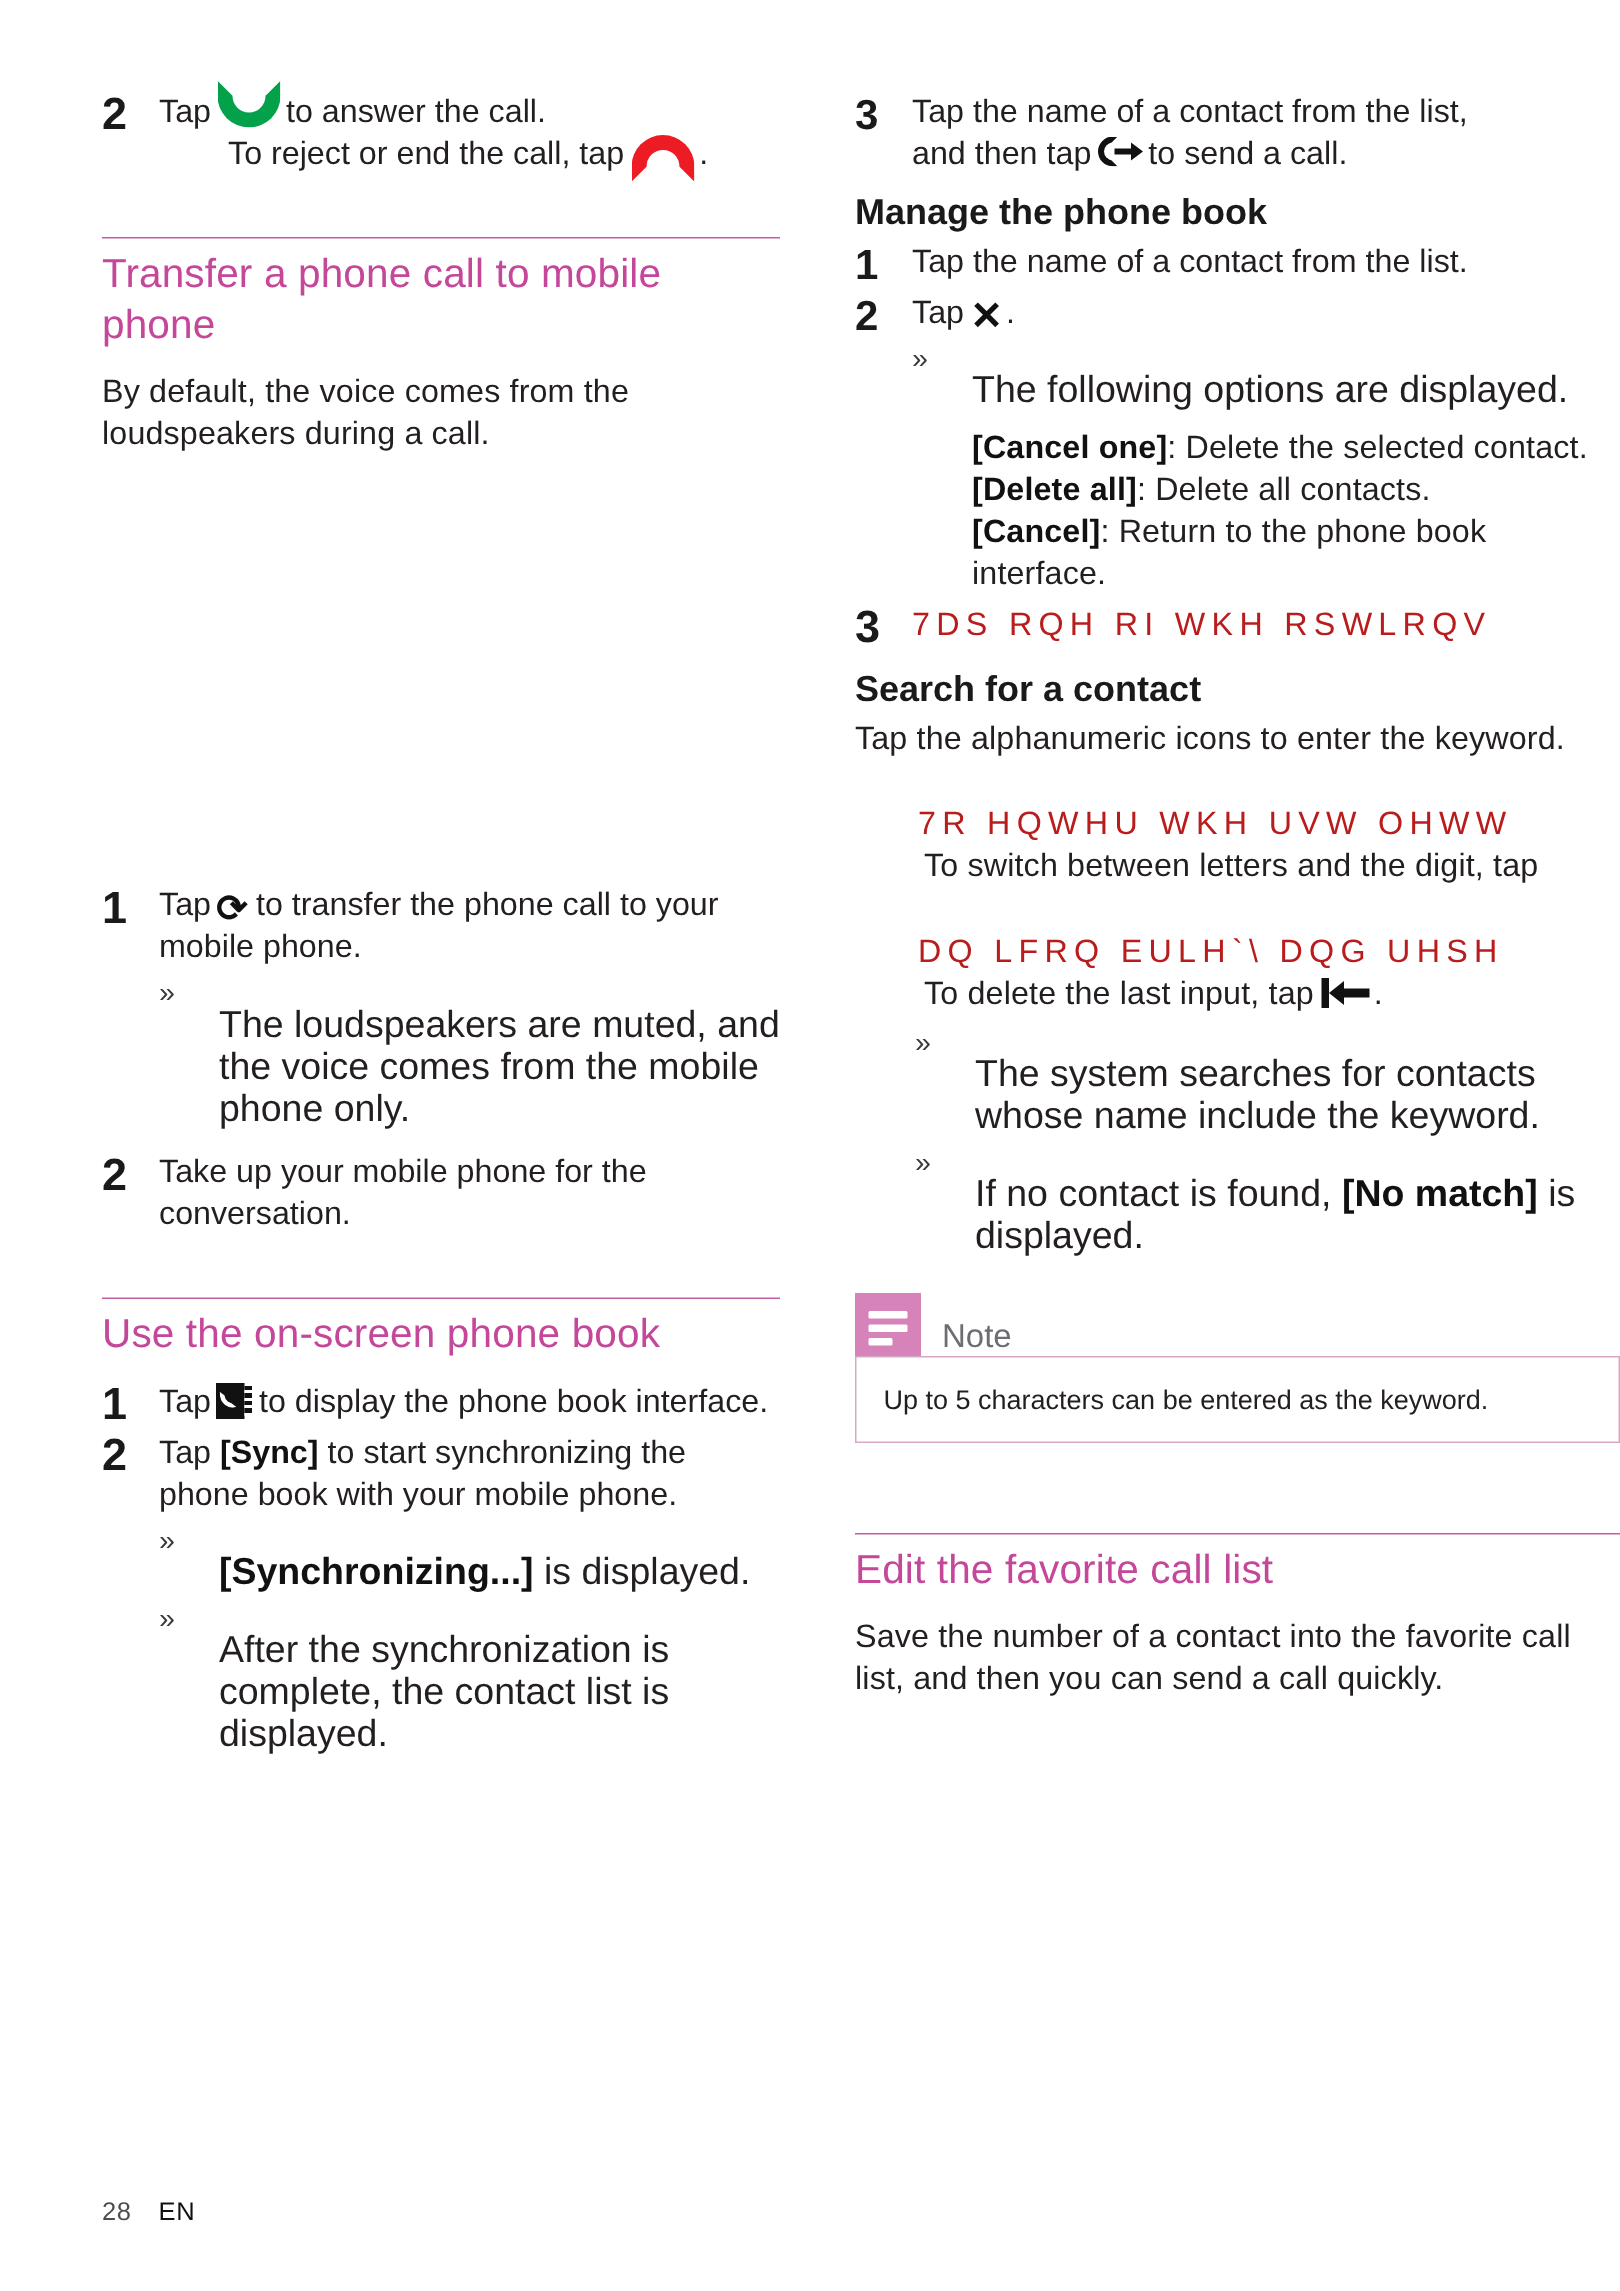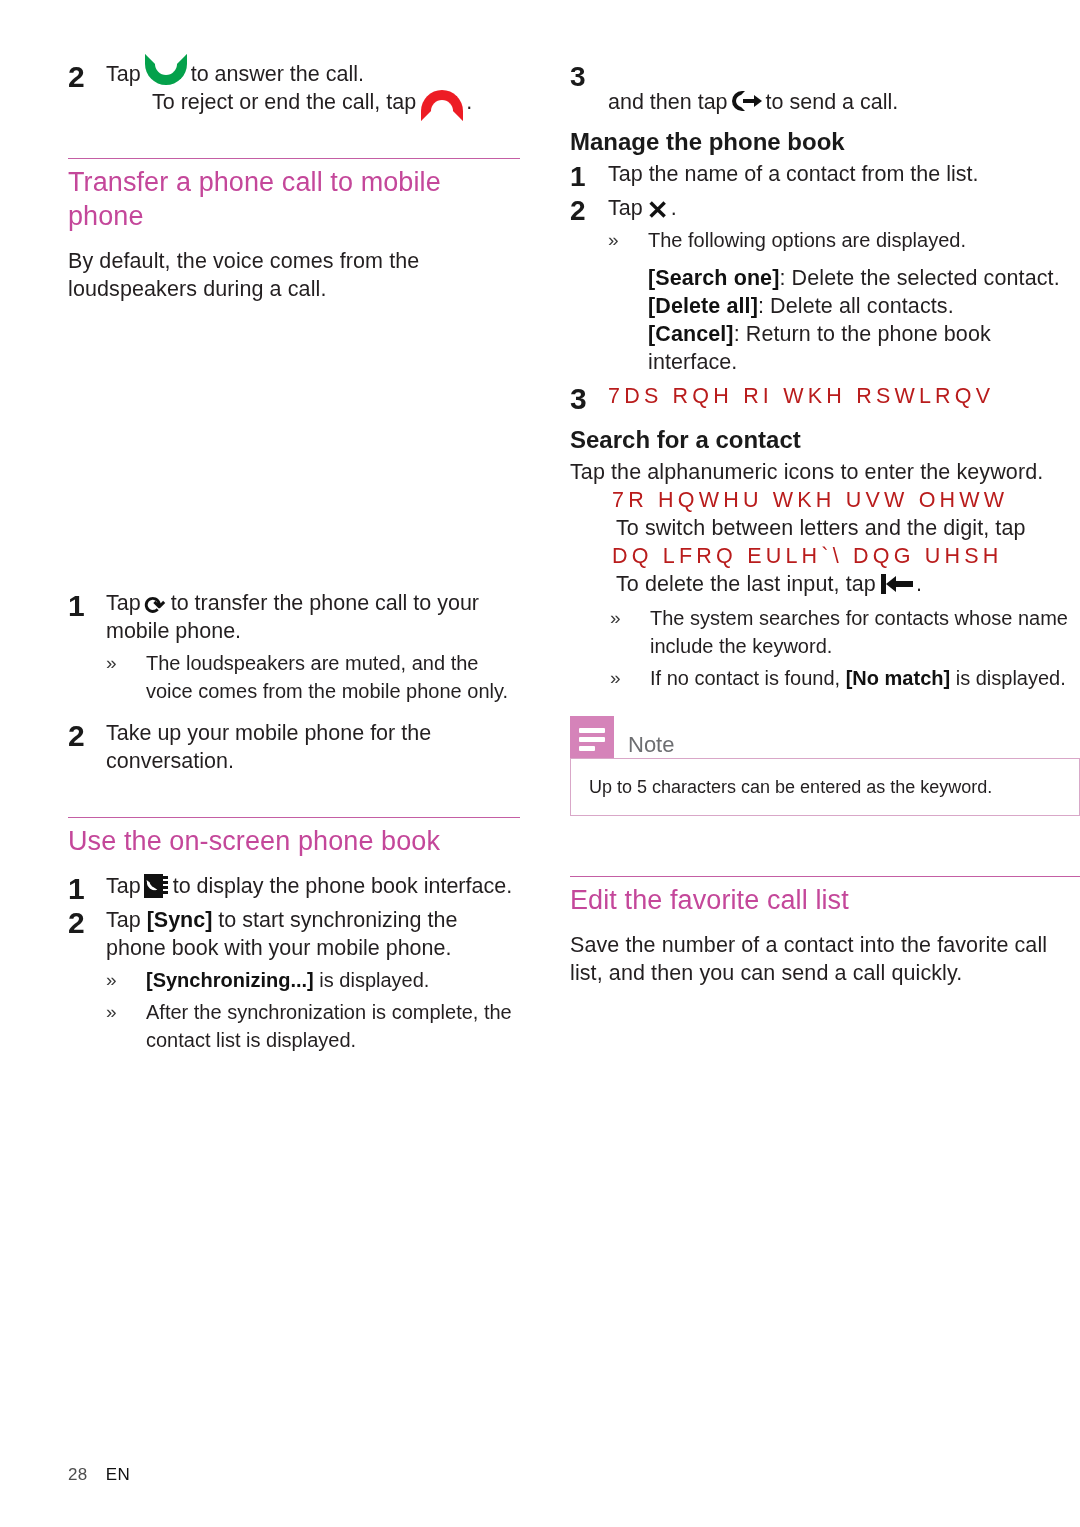--- a/index.html
+++ b/index.html
@@ -65,22 +65,23 @@
     margin-top: 4px;
   }
   .sub-mark {
     flex: 0 0 40px;
     font-size: 19px;
     line-height: 28px;
     color: #3a3a3a;
   }
   .sub-body {
     flex: 1 1 auto;
-    font-size: 20px;
+    font-size: 25px;
     line-height: 28px;
+    margin-top: 20px;
   }
 
   
   .rule {
     border-top: 1.5px solid #c45ea4;
     margin: 0 0 6px 0;
   }
   .h-section {
     font-size: 27px;
     line-height: 34px;
@@ -104,21 +105,21 @@
     line-height: 28px;
     letter-spacing: 4.2px;
     white-space: nowrap;
     color: #b91c1c;
   }
   .cipher-step {
     display: flex;
     align-items: flex-start;
     margin-top: 6px;
   }
-  .cipher-indent { padding-left: 42px; }
+  .cipher-indent { padding-left: 42px; margin-top: 29px; }
 
   
   .icon {
     display: inline-block;
     vertical-align: -3px;
     position: relative;
   }
   .ico-answer {
     width: 42px; height: 21px;
     margin: 0 4px 0 4px;
@@ -362,21 +363,21 @@
       </div>
     </div>
 
   </div>
 
   <div class="col col-right">
 
     <div class="step step-sm">
       <div class="step-num">3</div>
       <div class="step-body">
-        <br>
+        <span>Tap the name of a contact from the list,</span><br>
         <span>and then tap</span><span class="icon ico-sendcall"><span class="sc-hook"></span><span class="sc-arrow-stem"></span><span class="sc-arrow-head"></span></span><span>to send a call.</span>
       </div>
     </div>
 
     <div class="h-sub">Manage the phone book</div>
 
     <div class="step step-sm">
       <div class="step-num">1</div>
       <div class="step-body">Tap the name of a contact from the list.</div>
     </div>
@@ -385,21 +386,21 @@
       <div class="step-num">2</div>
       <div class="step-body">
         <span>Tap</span><span class="icon ico-x">✕</span><span>.</span>
         <div class="sub">
           <div class="sub-mark">»</div>
           <div class="sub-body">The following options are displayed.</div>
         </div>
 
         <div style="padding-left:40px;margin-top:10px;">
           <div class="p">
-            <span class="bold">[Search one]</span><span>: Delete the selected contact.</span>
+            <span class="bold">[Cancel one]</span><span>: Delete the selected contact.</span>
           </div>
           <div class="p">
             <span class="bold">[Delete all]</span><span>: Delete all contacts.</span>
           </div>
           <div class="p">
             <span class="bold">[Cancel]</span><span>: Return to the phone book interface.</span>
           </div>
         </div>
       </div>
     </div>

